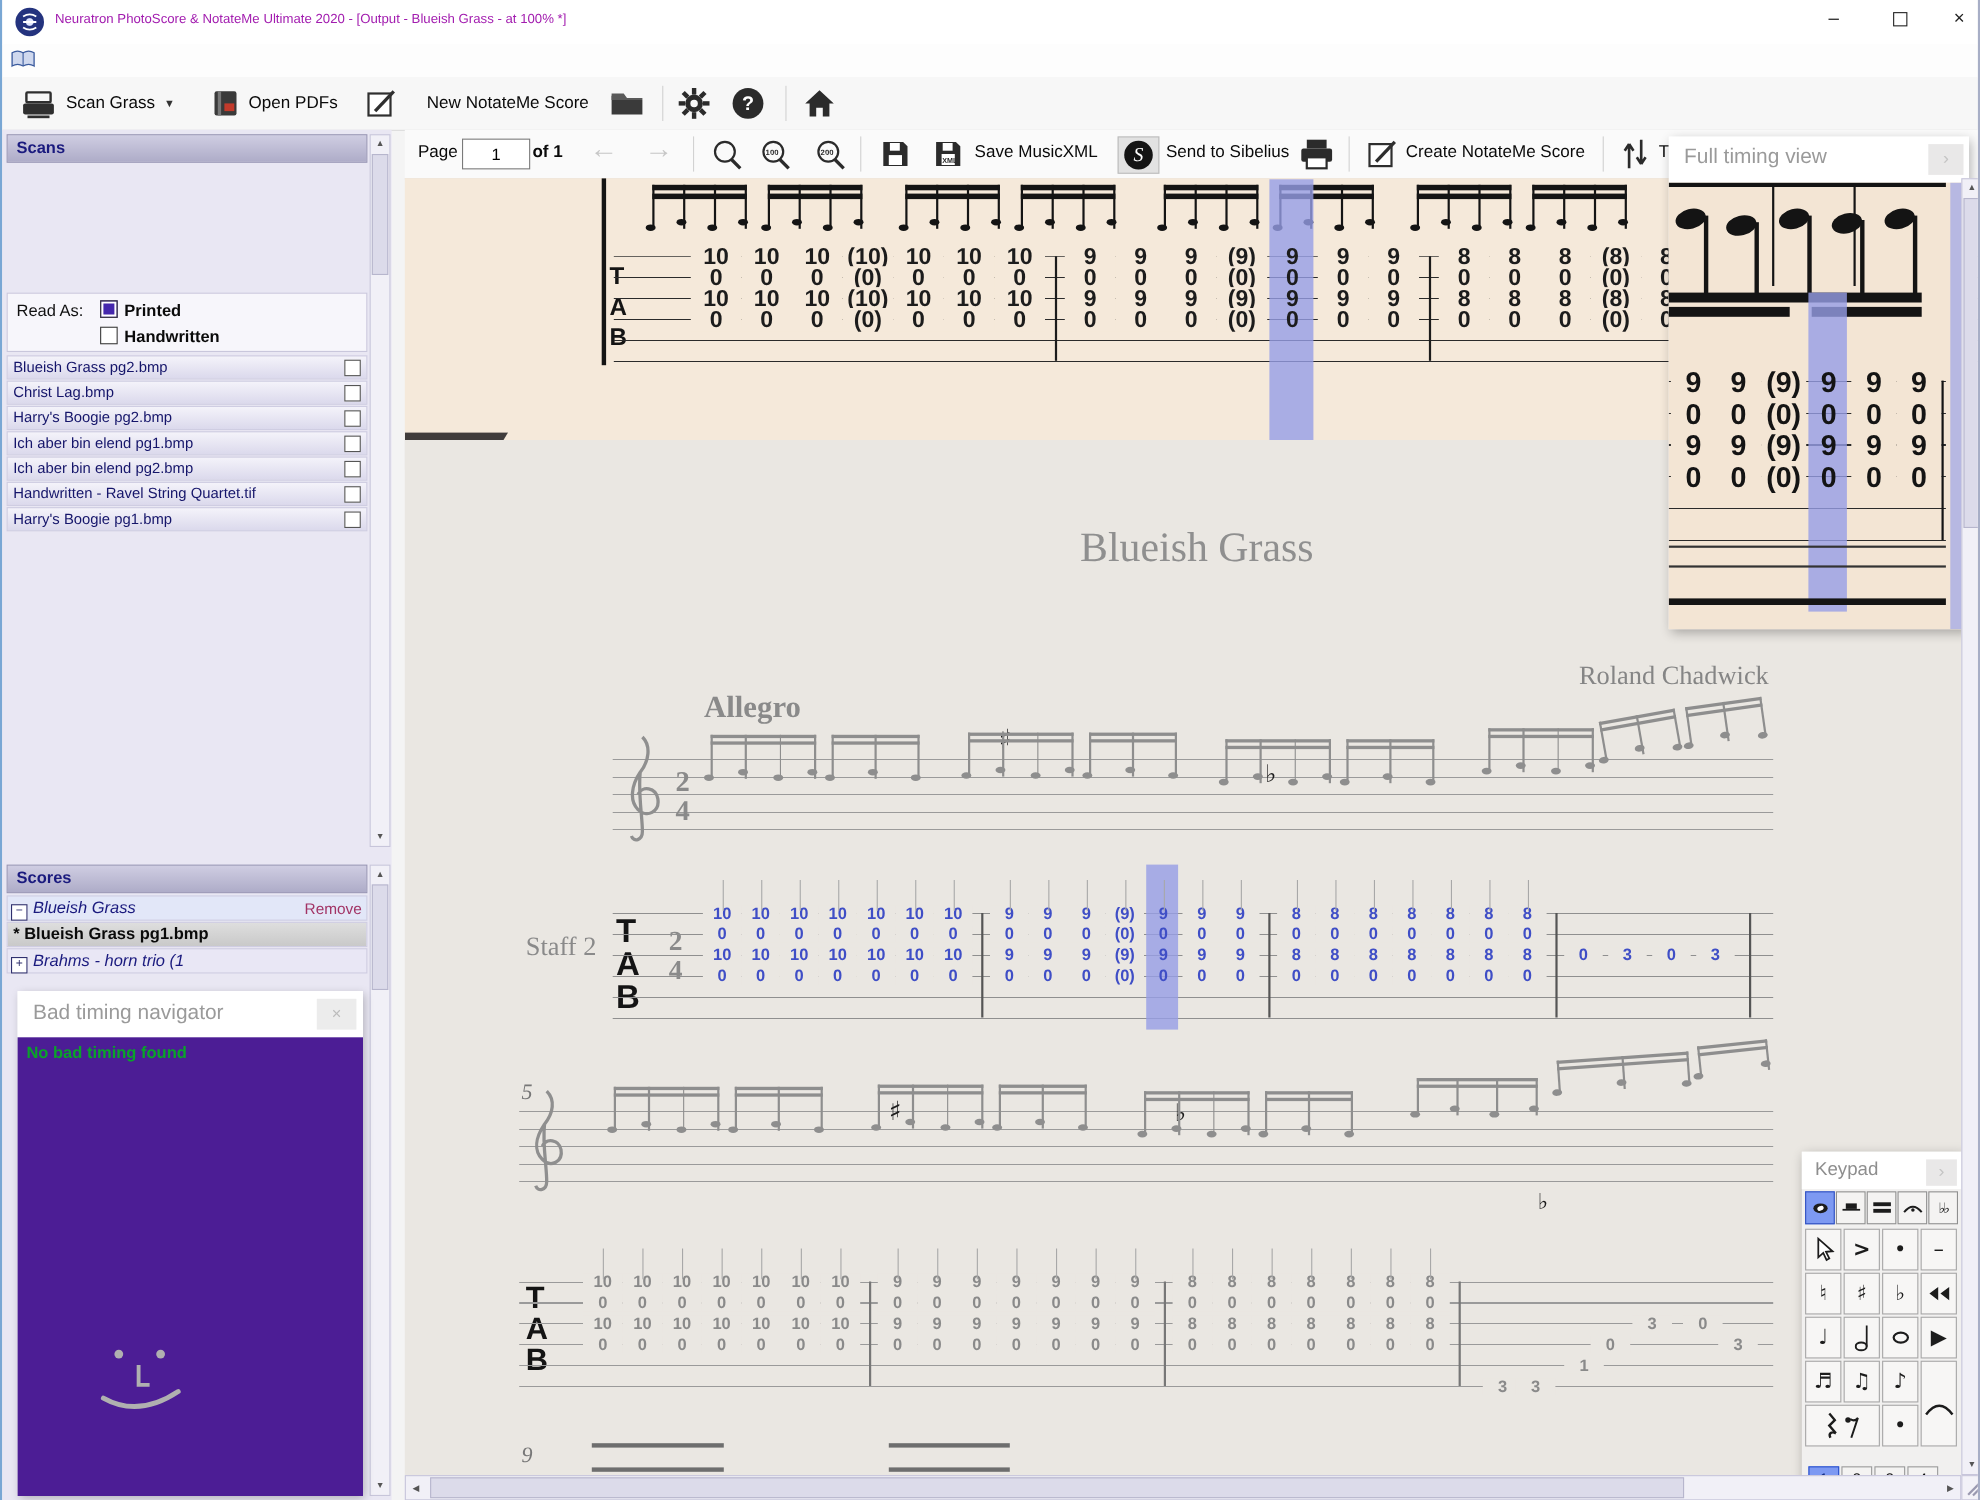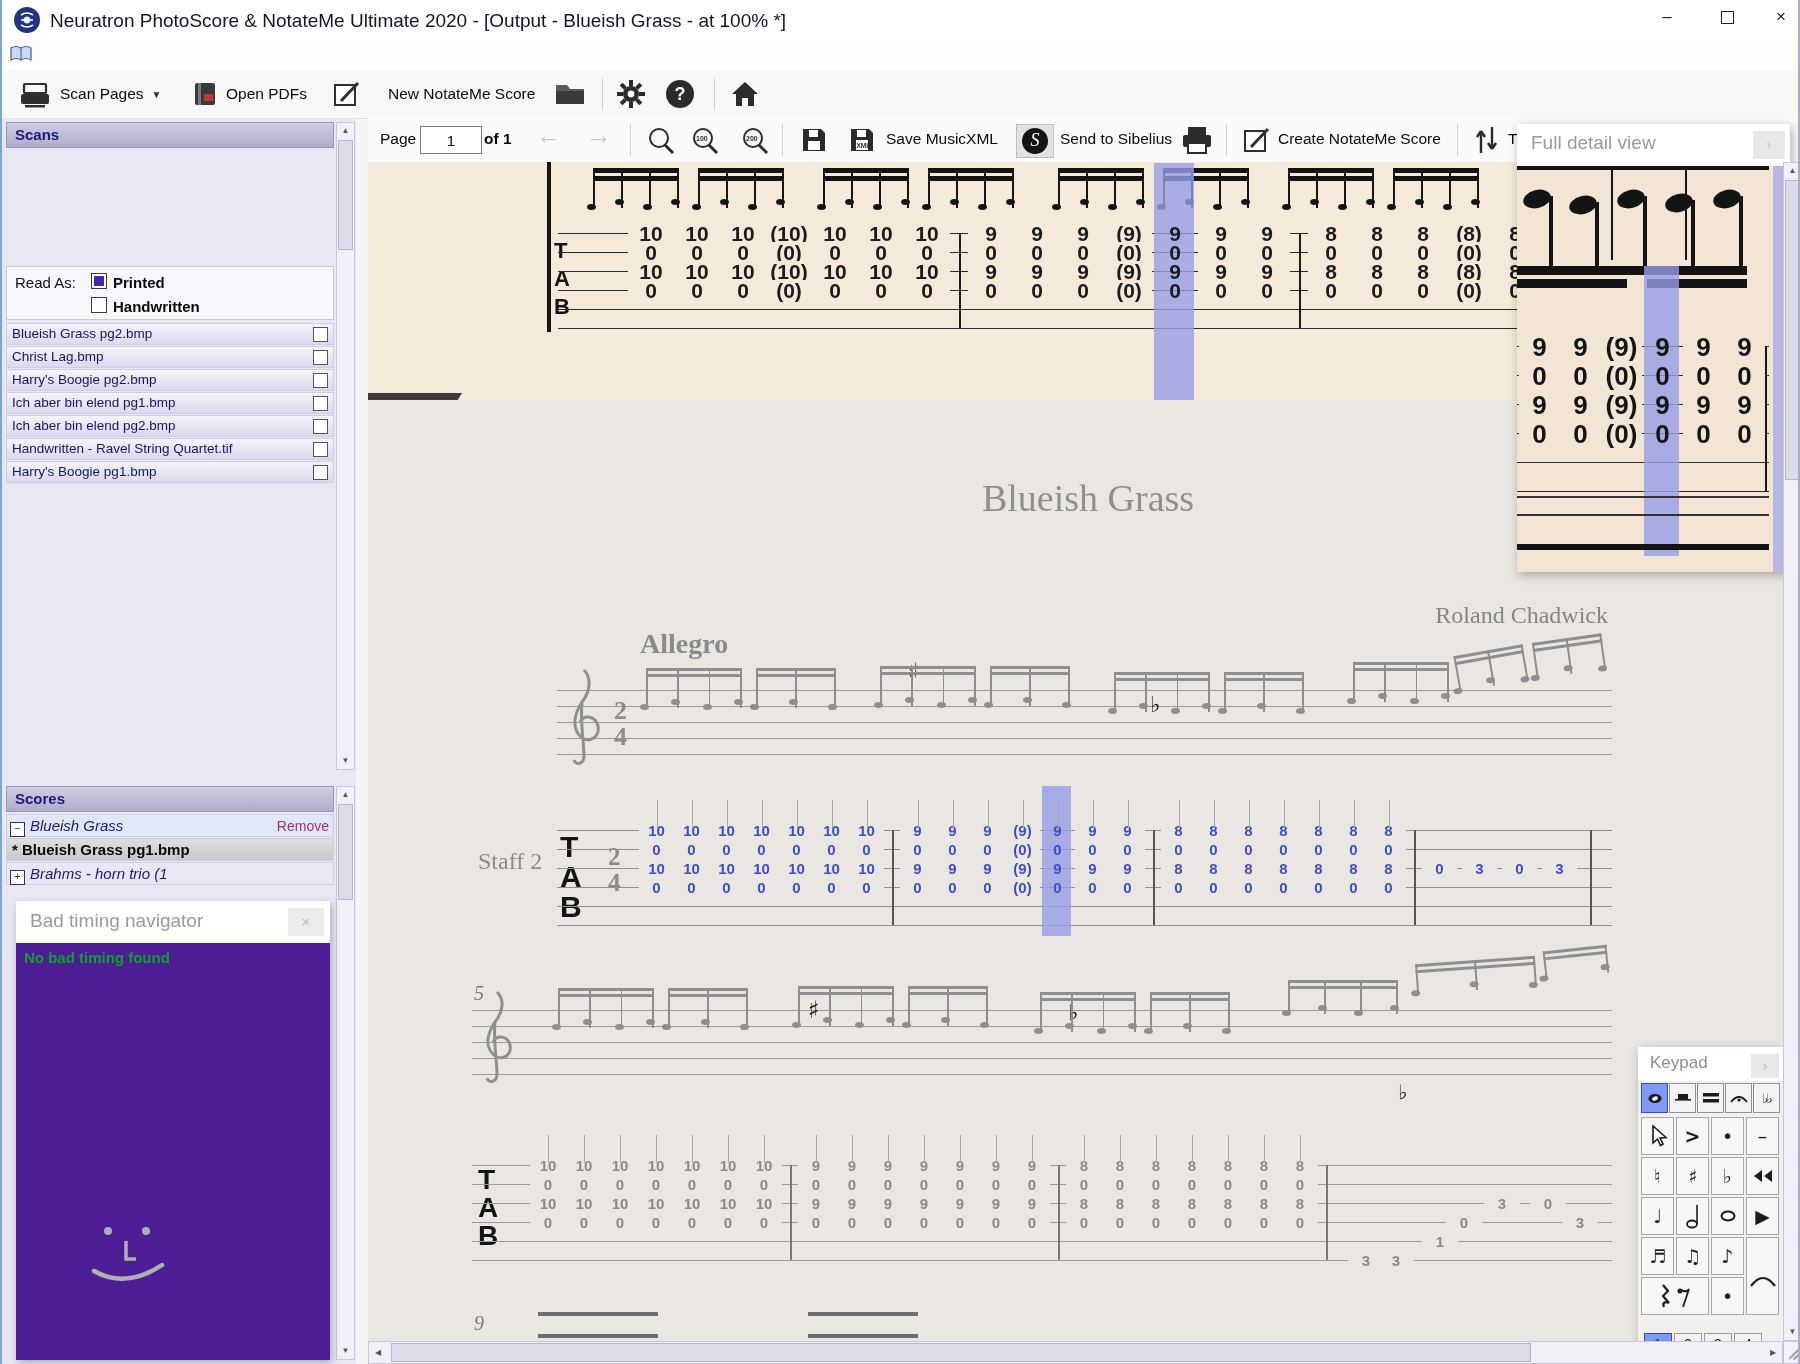--- a/index.html
+++ b/index.html
@@ -5,21 +5,21 @@
   html,body{margin:0;padding:0;background:#9aa0b8;}
   #app{position:relative;width:1800px;height:1364px;background:#f4f4f4;overflow:hidden;
        font-family:"Liberation Sans",sans-serif;color:#111;
        border-left:2px solid #79a7d4;border-right:2px solid #a7aec6;box-sizing:border-box;}
   .abs{position:absolute;}
   
   #titlebar{left:0;top:0;width:100%;height:40px;background:#ffffff;border-bottom:1px solid #e3e3e3;}
   #app-logo{left:12px;top:7px;width:26px;height:26px;border-radius:50%;
     background:radial-gradient(circle at 50% 50%, #dfe6ff 0 3px, #24337e 4px 13px);}
   #app-logo svg{position:absolute;left:0;top:0;}
-  #title-text{left:48px;top:10px;font-size:19px;color:#0f172a;white-space:nowrap;}
+  #title-text{left:48px;top:10px;font-size:12px;color:#a21caf;white-space:nowrap;}
   .winbtn{top:0;width:54px;height:34px;text-align:center;line-height:34px;font-size:17px;color:#222;}
   #btn-min{left:1638px;} #btn-max{left:1698px;} #btn-close{left:1758px;width:42px;}
   #btn-max i{display:inline-block;width:11px;height:11px;border:1.4px solid #222;vertical-align:middle;}
   
   #menubar{left:0;top:40px;width:100%;height:30px;background:#fdfdfd;border-bottom:1px solid #e6e6e6;}
   #mdi-icon{left:8px;top:5px;width:22px;height:18px;}
   #menu-items{left:38px;top:0;height:30px;display:flex;align-items:center;}
   .mi{padding:0 11px;font-size:15px;color:#111;}
   .mi u{text-decoration:underline;}
   .mdi-btns{top:44px;display:flex;gap:3px;}
@@ -159,21 +159,21 @@
     </div>
   </div>
 
   <div id="toolbar" class="abs">
     <div class="abs tbtn" style="left:16px;">
       <svg width="34" height="28">
           <rect x="3" y="14" width="28" height="10" rx="2" fill="#2f2f2f"></rect>
           <rect x="6" y="4" width="22" height="9" rx="1" fill="none" stroke="#2f2f2f" stroke-width="2.2"></rect>
           <rect x="7" y="25" width="20" height="2.5" fill="#2f2f2f"></rect>
         </svg>
-      <span>Scan Pages</span>
+      <span>Scan Grass</span>
       <span class="caret">▼</span>
     </div>
     <div class="abs tbtn" style="left:190px;">
       <svg width="26" height="28">
           <rect x="3" y="3" width="20" height="22" rx="2" fill="#3a3a3a"></rect>
           <rect x="6" y="3" width="3" height="22" fill="#777"></rect>
           <rect x="12" y="14" width="9" height="7" fill="#c23a2b"></rect>
         </svg>
       <span>Open PDFs</span>
     </div>
@@ -975,21 +975,21 @@
         <span class="num" style="left: 906px; top: 88px; width: 36px; font-size: 15px; color: rgb(138, 138, 138); background: rgb(234, 231, 226);">3</span>
       </div>
 
     <div class="mnum" style="left:106px;top:912px;">9</div>
     <div class="abs" style="left:170px;top:912px;width:120px;height:18px;border-top:4px solid #6e6e6e;border-bottom:4px solid #6e6e6e;"></div>
     <div class="abs" style="left:440px;top:912px;width:110px;height:18px;border-top:4px solid #6e6e6e;border-bottom:4px solid #6e6e6e;"></div>
   </div>
 
   <div id="detail-panel" class="abs">
     <div id="detail-title">
-      <span>Full detail view</span>
+      <span>Full timing view</span>
       <div class="panel-btn">›</div>
     </div>
     <div id="detail-body">
       <div class="abs" style="left:0;top:0;width:252px;height:4px;background:#141414;"></div>
       <div class="abs" style="left:94px;top:4px;width:2px;height:90px;background:#141414;"></div>
       <div class="abs" style="left:168px;top:4px;width:2px;height:90px;background:#141414;"></div>
       <div id="detail-beams" class="abs" style="left:0;top:0;width:252px;height:130px;">
           <div style="position: absolute; left: 6px; top: 24px; width: 28px; height: 18px; border-radius: 50%; background: rgb(20, 20, 20); transform: rotate(-14deg);"></div>
           <div style="position: absolute; left: 32px; top: 30px; width: 4px; height: 76px; background: rgb(20, 20, 20);"></div>
           <div style="position: absolute; left: 52px; top: 30px; width: 28px; height: 18px; border-radius: 50%; background: rgb(20, 20, 20); transform: rotate(-14deg);"></div>

